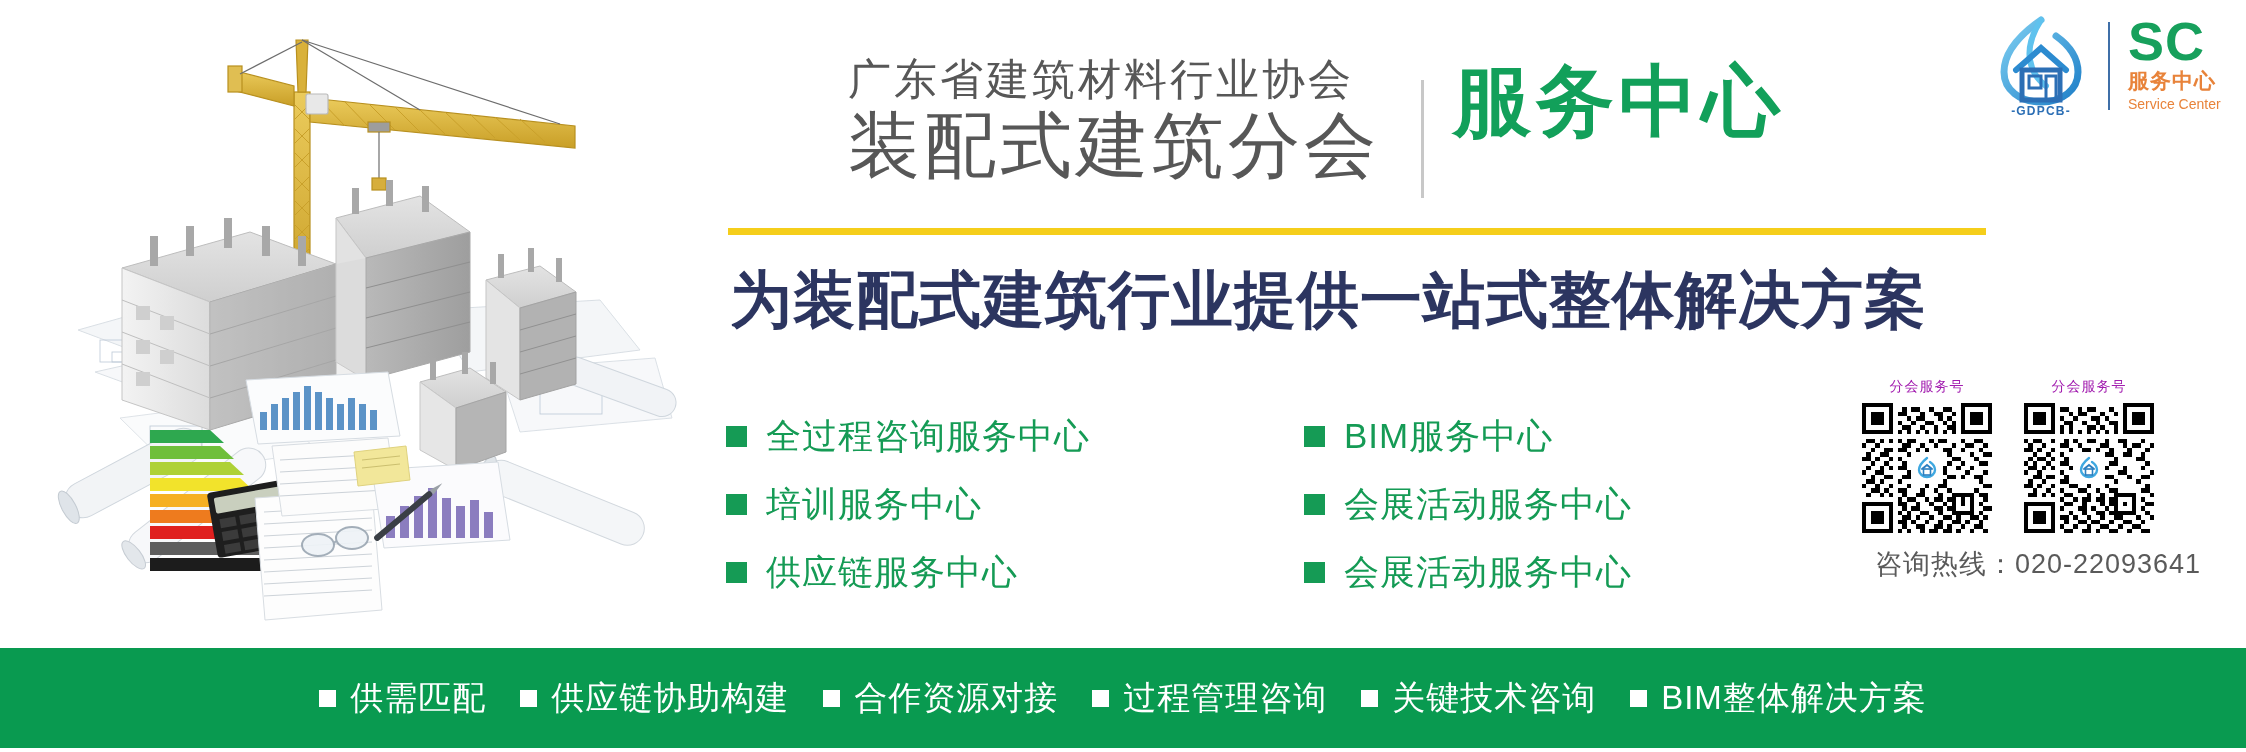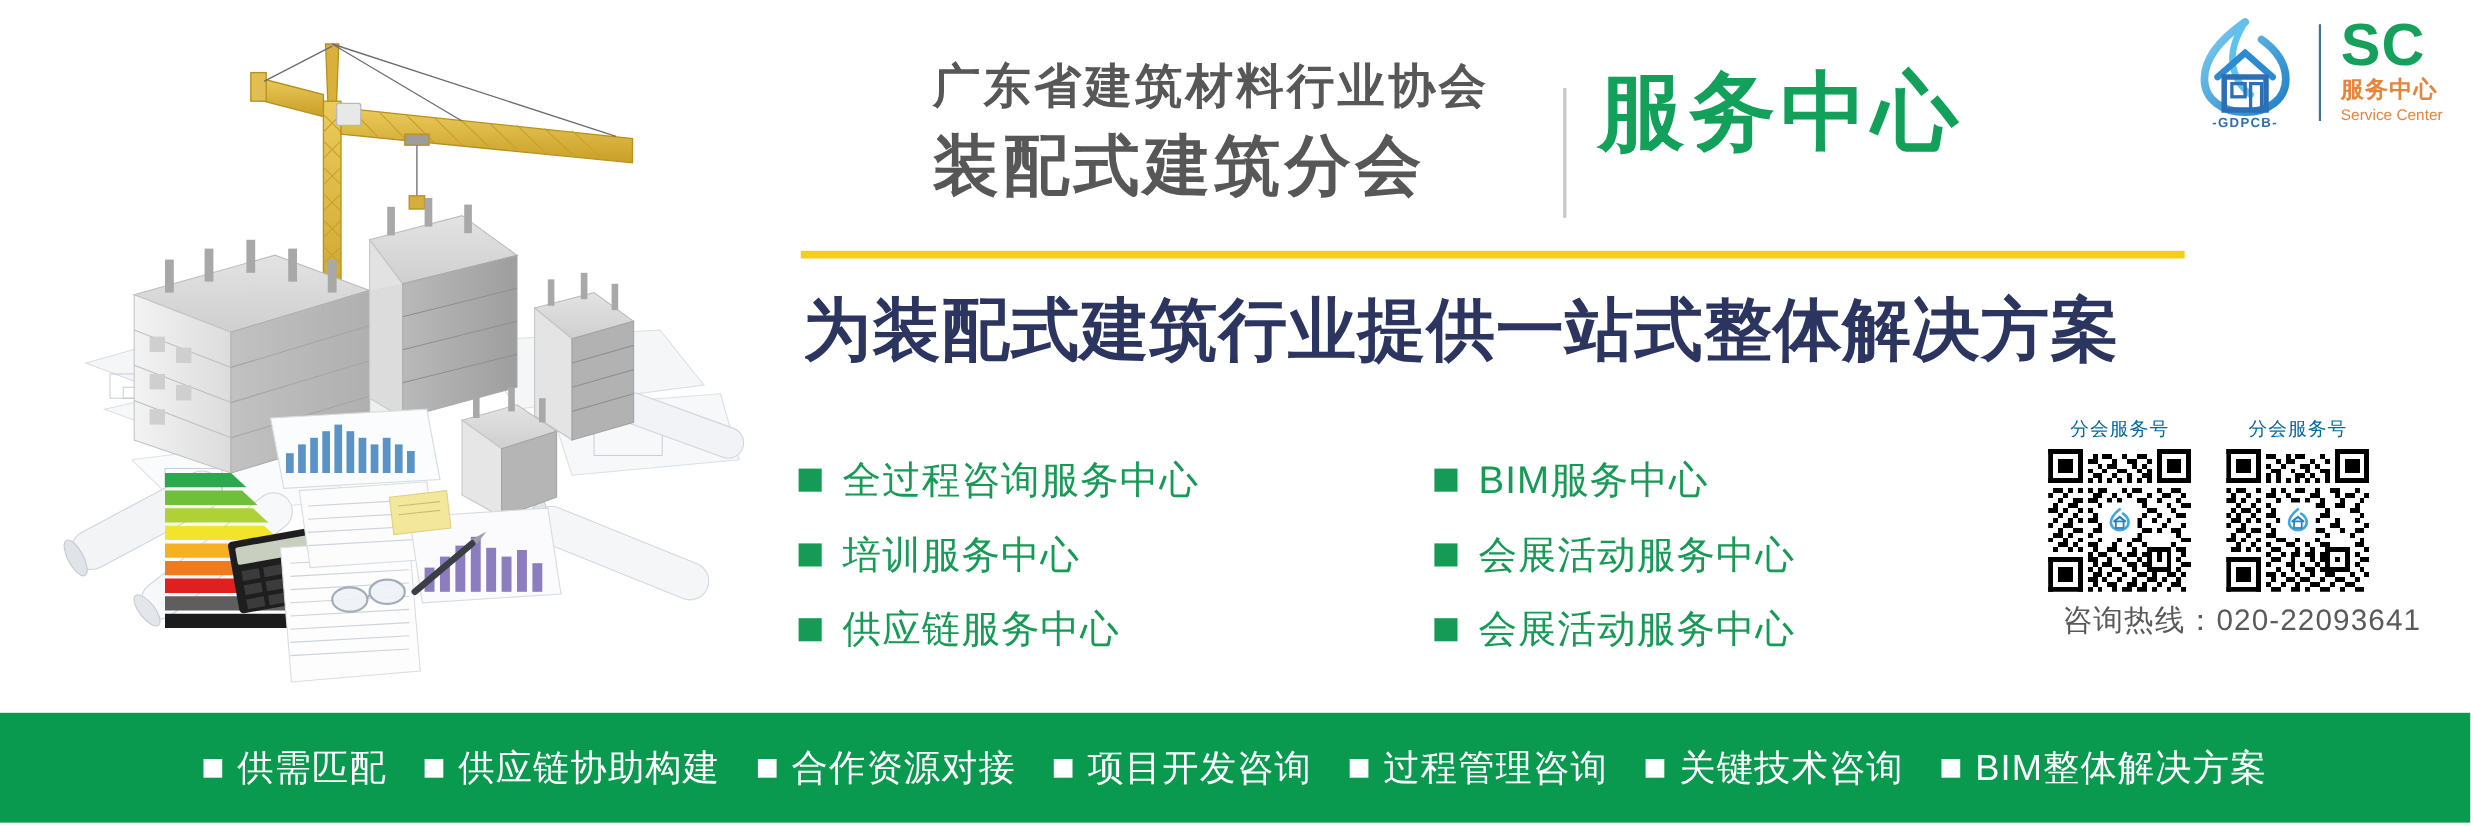--- a/index.html
+++ b/index.html
@@ -19,26 +19,26 @@
   }
   #hero svg{display:block;width:700px;height:648px;}
 
   
   #header-block{
     position:absolute;left:728px;top:28px;width:1260px;height:180px;
   }
   .assoc-lines{
     position:absolute;left:120px;top:30px;
     color:#575757;
-    font-weight:bold;
+    font-weight:normal;
     line-height:1.0;
     letter-spacing:2px;
   }
   .assoc-line1{font-size:43px;letter-spacing:3px;}
-  .assoc-line2{font-size:60px;letter-spacing:4px;margin-top:20px;}
+  .assoc-line2{font-size:72px;letter-spacing:4px;margin-top:8px;}
 
   #vert-divider{
     position:absolute;left:693px;top:52px;
     width:3px;height:118px;background:#c8c8c8;
   }
 
   #service-center-title{
     position:absolute;left:725px;top:34px;
     font-size:78px;font-weight:bold;color:#12A05A;
     letter-spacing:5px;line-height:1;
@@ -102,21 +102,21 @@
   }
 
   
   #qr-area{
     position:absolute;left:1838px;top:378px;width:400px;height:190px;
   }
   .qr-group{position:absolute;top:0;width:150px;}
   #qr-group-1{left:14px;}
   #qr-group-2{left:176px;}
   .qr-caption{
-    font-size:17px;color:#0369a1;text-align:center;
+    font-size:14px;color:#a21caf;text-align:center;
     letter-spacing:1px;margin-bottom:7px;
   }
   .qr-box{
     width:130px;height:130px;margin:0 auto;position:relative;
     background:#fff;
   }
   .qr-box svg{display:block;}
   .qr-logo{
     position:absolute;left:50%;top:50%;
     transform:translate(-50%,-50%);
@@ -913,24 +913,20 @@
     <div class="foot-item">
       <span class="foot-bullet"></span>
       <span class="foot-label">供应链协助构建</span>
     </div>
     <div class="foot-item">
       <span class="foot-bullet"></span>
       <span class="foot-label">合作资源对接</span>
     </div>
     <div class="foot-item">
       <span class="foot-bullet"></span>
-      <span class="foot-label">项目开发咨询</span>
-    </div>
-    <div class="foot-item">
-      <span class="foot-bullet"></span>
       <span class="foot-label">过程管理咨询</span>
     </div>
     <div class="foot-item">
       <span class="foot-bullet"></span>
       <span class="foot-label">关键技术咨询</span>
     </div>
     <div class="foot-item">
       <span class="foot-bullet"></span>
       <span class="foot-label">BIM整体解决方案</span>
     </div>

